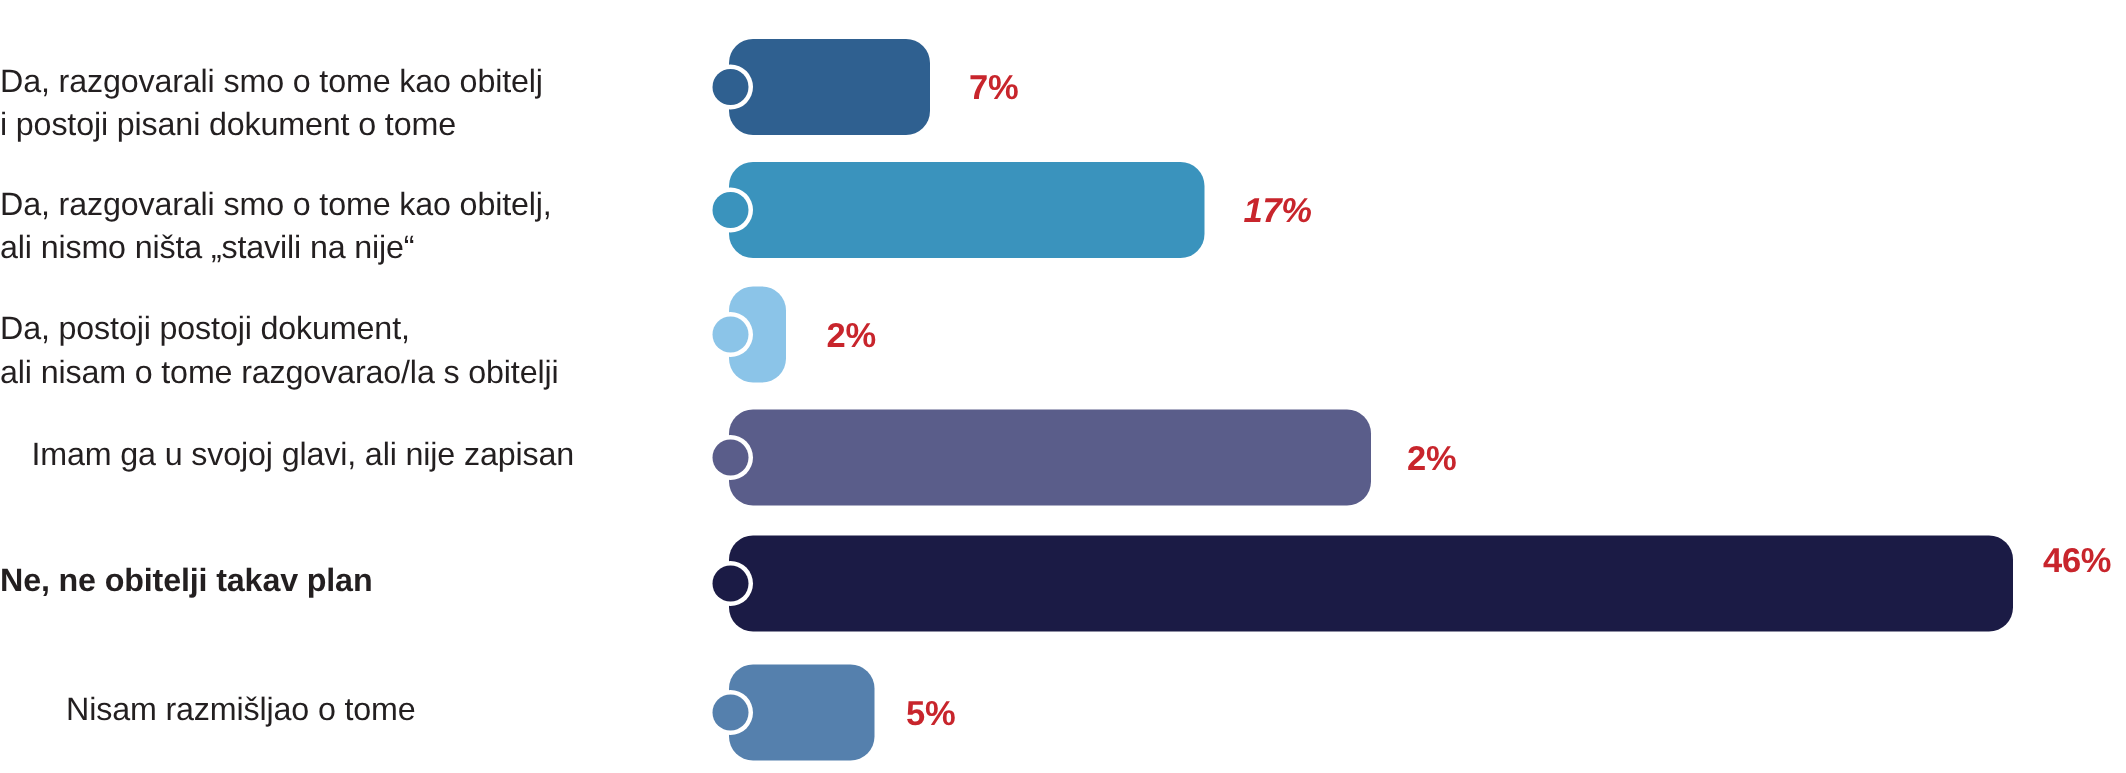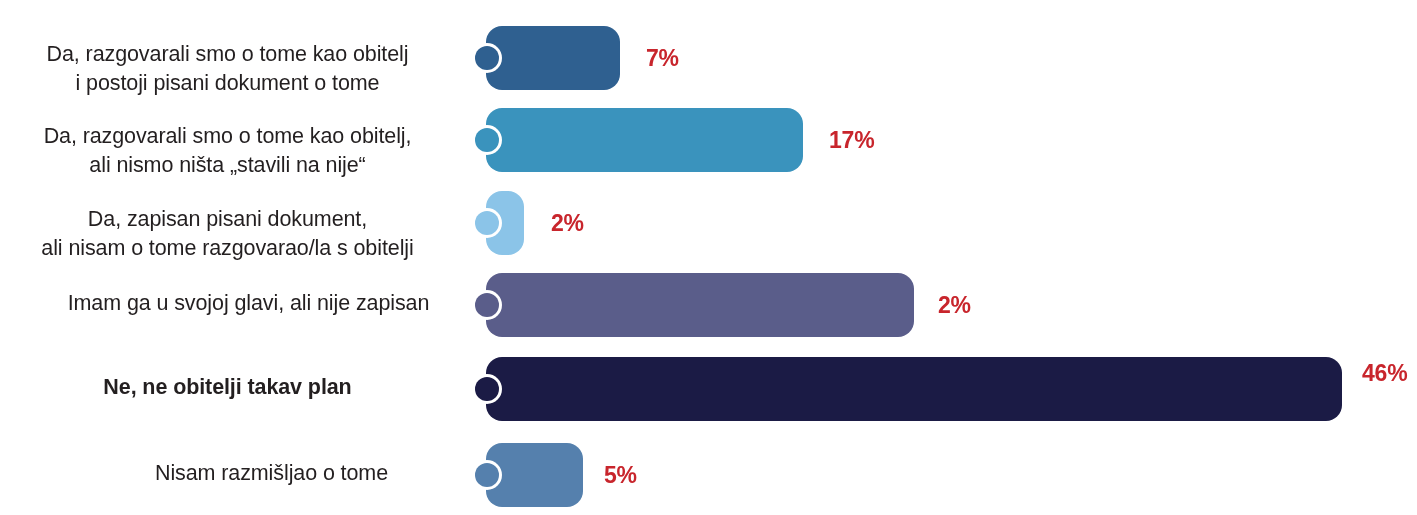--- a/index.html
+++ b/index.html
@@ -27,21 +27,21 @@
     left: 0;
     width: 1417px;
     display: block;
   }
 
   
   .cat-label {
     position: absolute;
     left: 0;
     width: 455px;
-    text-align: center;
+    text-align: left;
     color: #231f20;
     font-size: 21.5px;
     line-height: 29px;
     letter-spacing: -0.1px;
     white-space: pre-line;
   }
   .cat-label.bold {
     font-weight: bold;
   }
 
@@ -111,25 +111,25 @@
   </div>
 
   <div class="row" style="top:100px;">
     <div class="cat-label" style="top:22px;">Da, razgovarali smo o tome kao obitelj,
 ali nismo ništa „stavili na nije“</div>
     <div class="bar-wrap" style="top:8px;">
       <div class="bar-body" style="width:317px;background:#3a93bd;"></div>
       <div class="dot-ring"></div>
       <div class="dot" style="background:#3a93bd;"></div>
     </div>
-    <div class="value-label" style="left:829px;top:27px;">17%</div>
+    <div class="value-label" style="left:829px;top:27px;font-style:italic;">17%</div>
   </div>
 
   <div class="row" style="top:185px;">
-    <div class="cat-label" style="top:20px;">Da, zapisan pisani dokument,
+    <div class="cat-label" style="top:20px;">Da, postoji postoji dokument,
 ali nisam o tome razgovarao/la s obitelji</div>
     <div class="bar-wrap" style="top:6px;">
       <div class="bar-body" style="width:38px;background:#8bc4e8;"></div>
       <div class="dot-ring"></div>
       <div class="dot" style="background:#8bc4e8;"></div>
     </div>
     <div class="value-label" style="left:551px;top:25px;">2%</div>
   </div>
 
   <div class="row" style="top:265px;">

